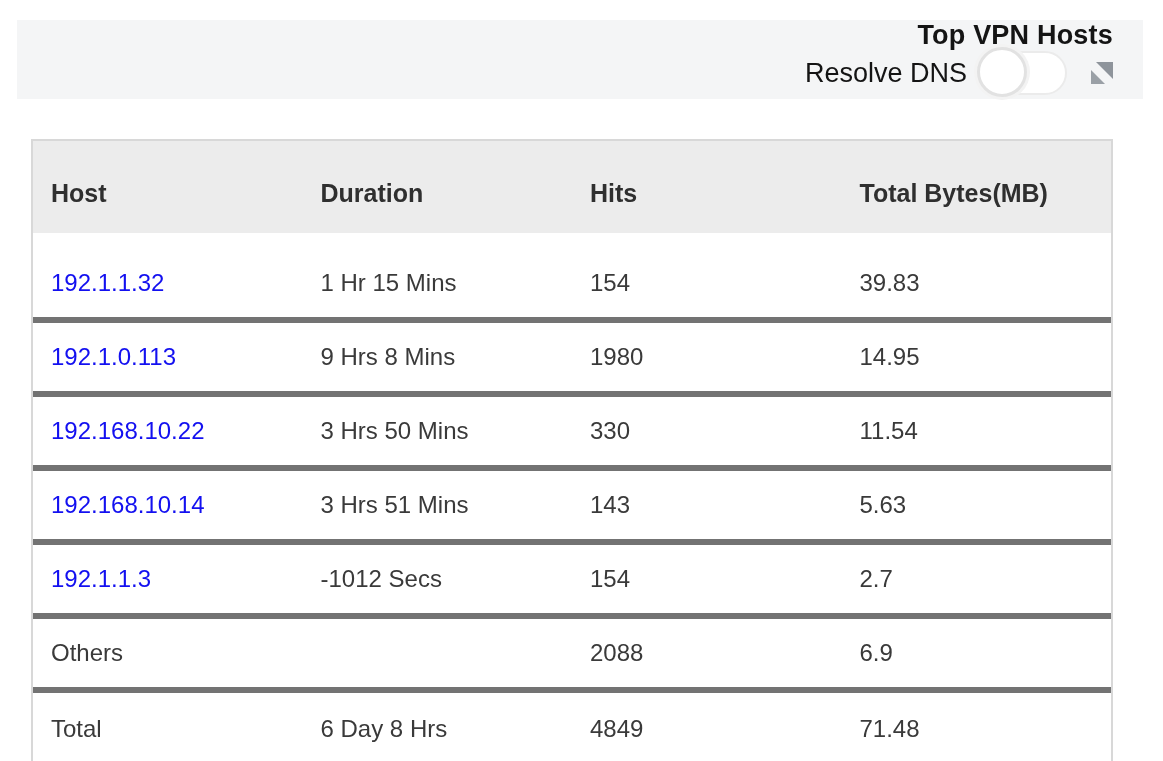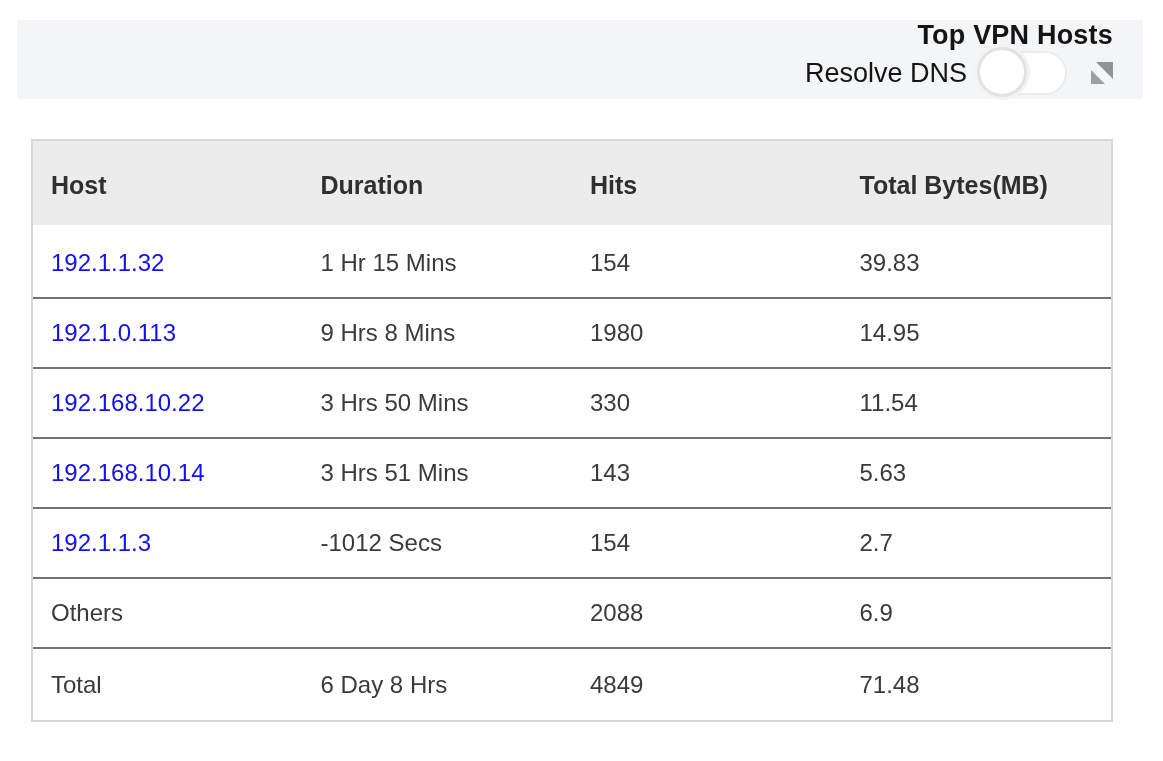--- a/index.html
+++ b/index.html
@@ -33,28 +33,28 @@
 
   
   .table-wrap{
     position:absolute;left:31px;top:139px;width:1082px;
     border:2px solid #d8d8d8;box-sizing:border-box;background:#fff;
   }
   table{width:100%;border-collapse:collapse;table-layout:fixed;}
   col{width:25%;}
   thead th{
     background:#ececec;height:80px;text-align:left;vertical-align:middle;
-    font-size:25px;font-weight:bold;color:#2f2f2f;padding:4px 0 0 18px;
+    font-size:25px;font-weight:bold;color:#2f2f2f;padding:12px 0 0 18px;
   }
   tbody td{
     height:68px;vertical-align:middle;padding:0 0 0 18px;
-    font-size:24px;color:#3a3a3a;border-top:2px solid #737373;
+    font-size:24px;color:#3a3a3a;border-top:6px solid #737373;
     white-space:nowrap;overflow:hidden;
   }
-  tbody tr:first-child td{border-top:none;padding-top:4px;}
+  tbody tr:first-child td{border-top:none;padding-top:16px;}
   tbody tr.total-row td{height:71px;}
   .link{color:#1310f0;cursor:pointer;}
 </style>
 </head>
 <body>
 
 <div class="titlebar">
   <span class="title">Top VPN Hosts</span>
   <div class="titlebar-right">
     <span class="resolve-label">Resolve DNS</span>

